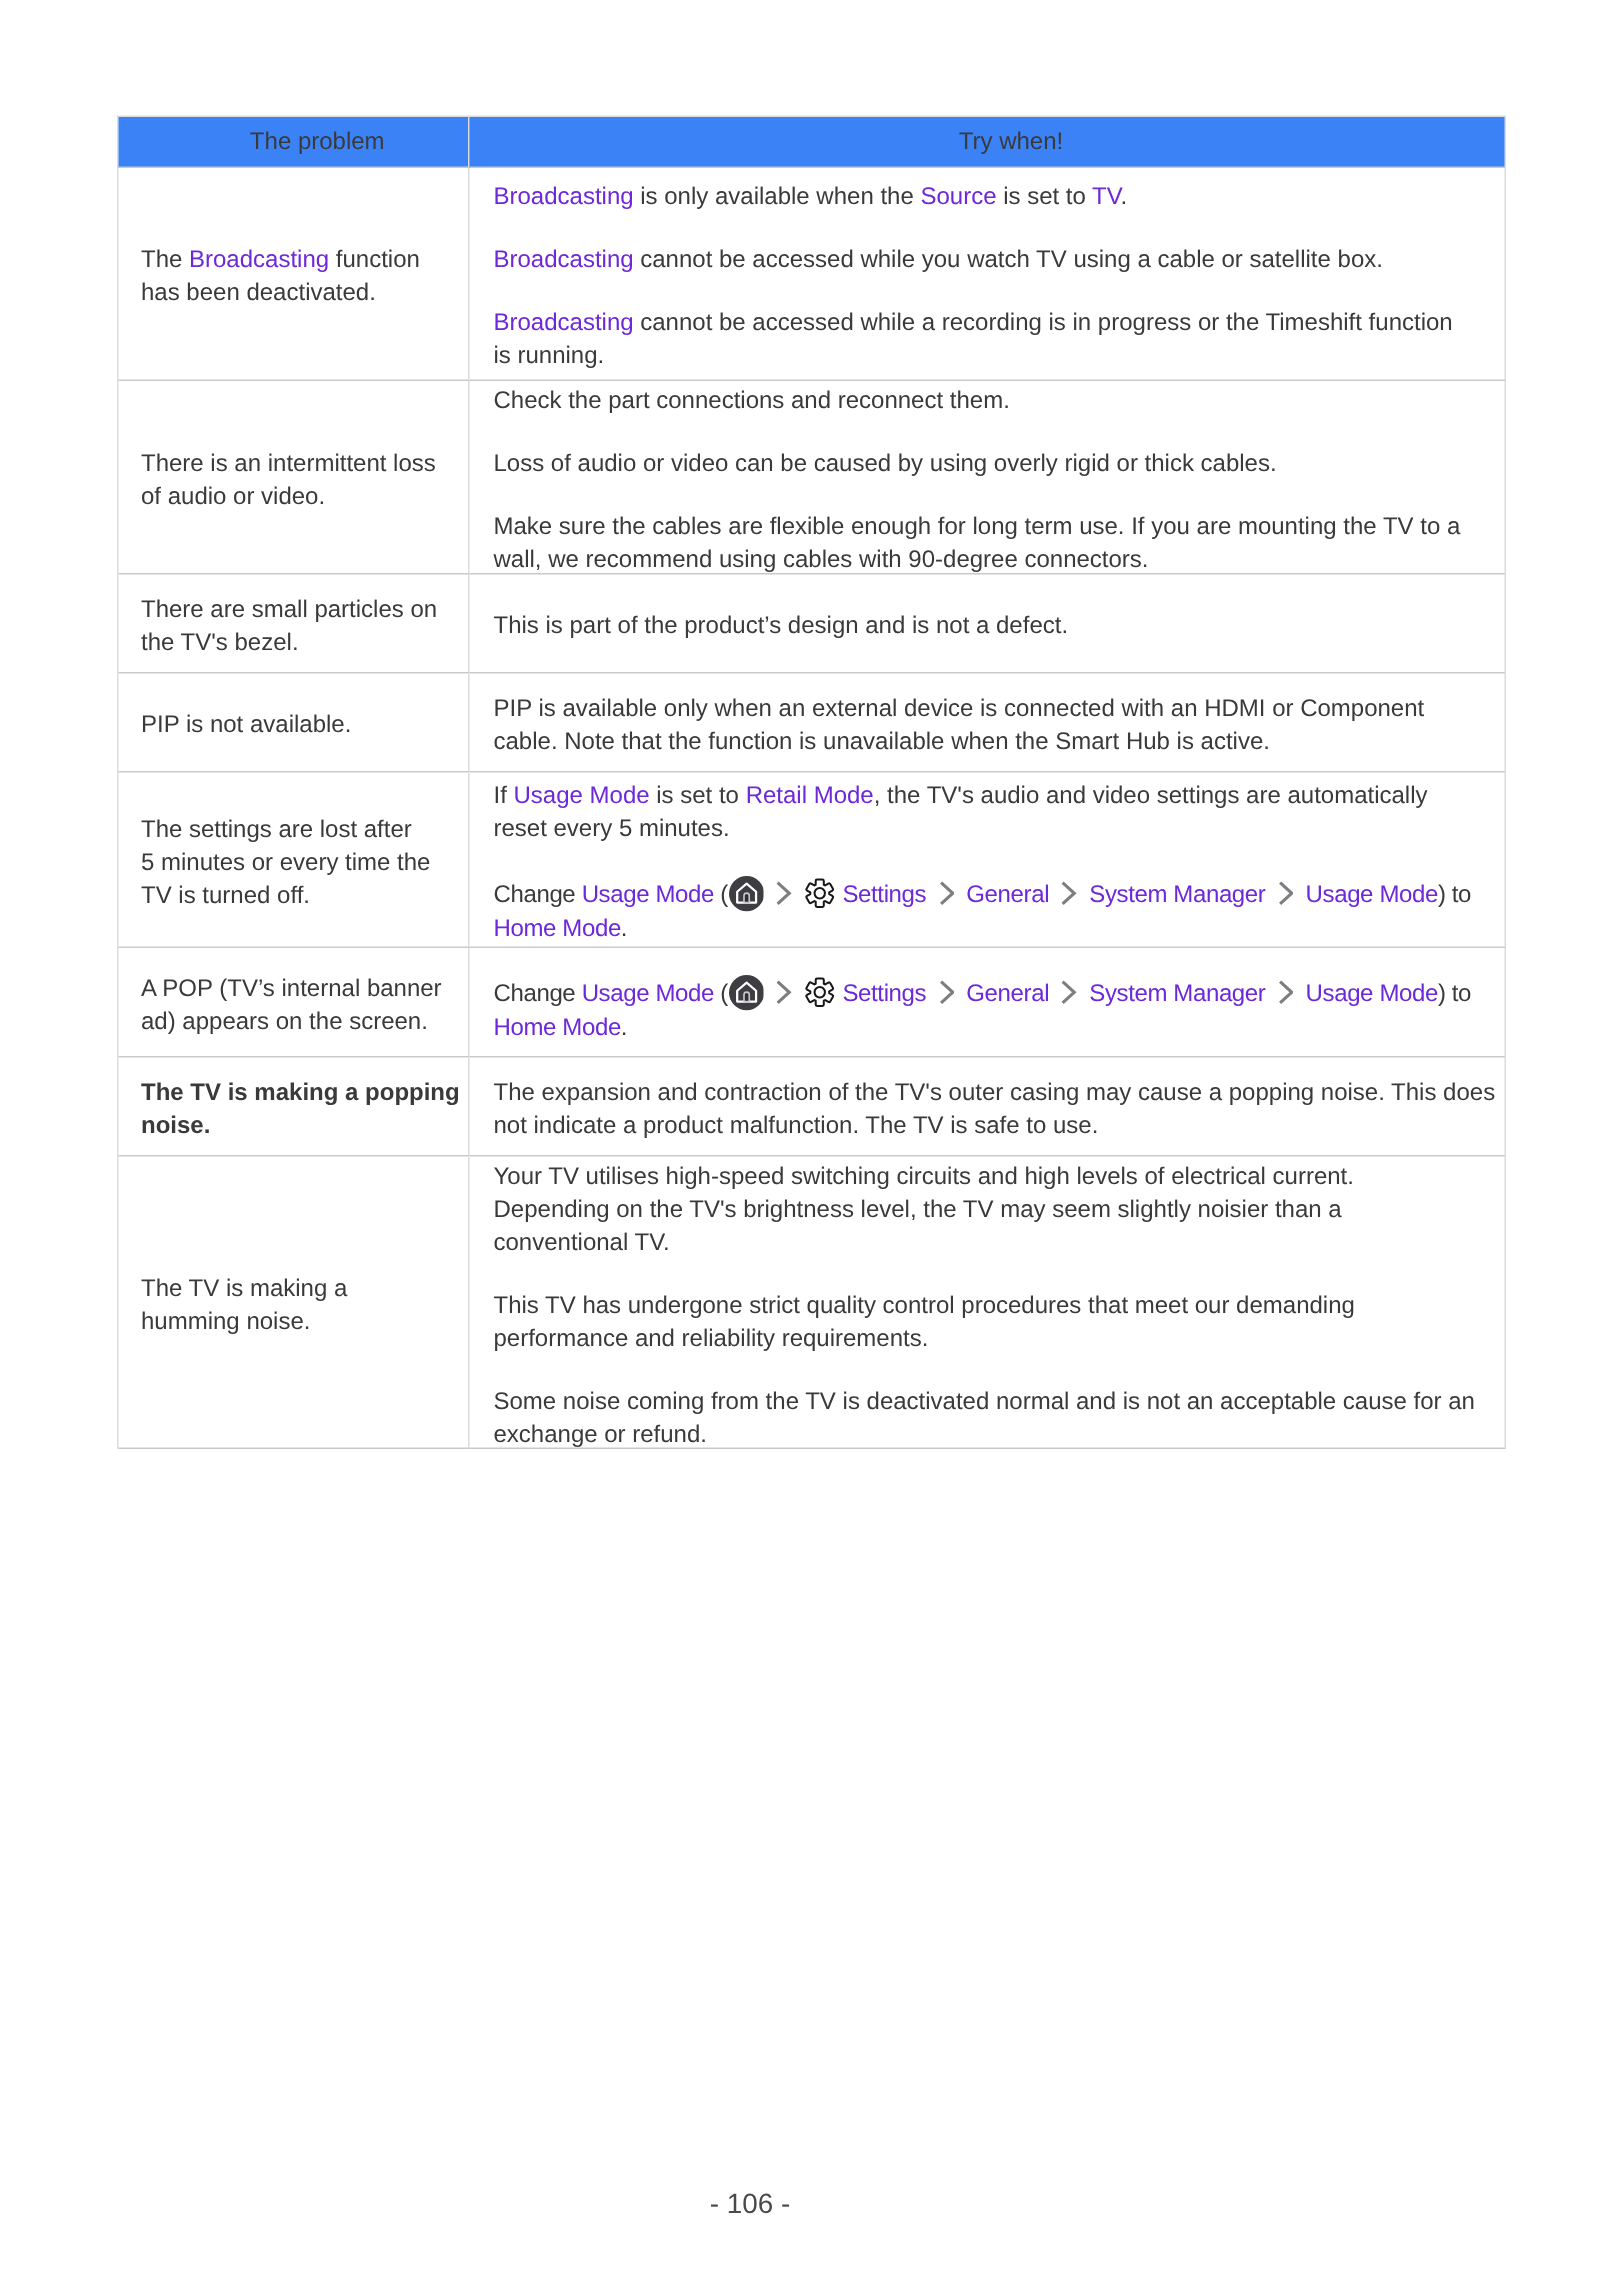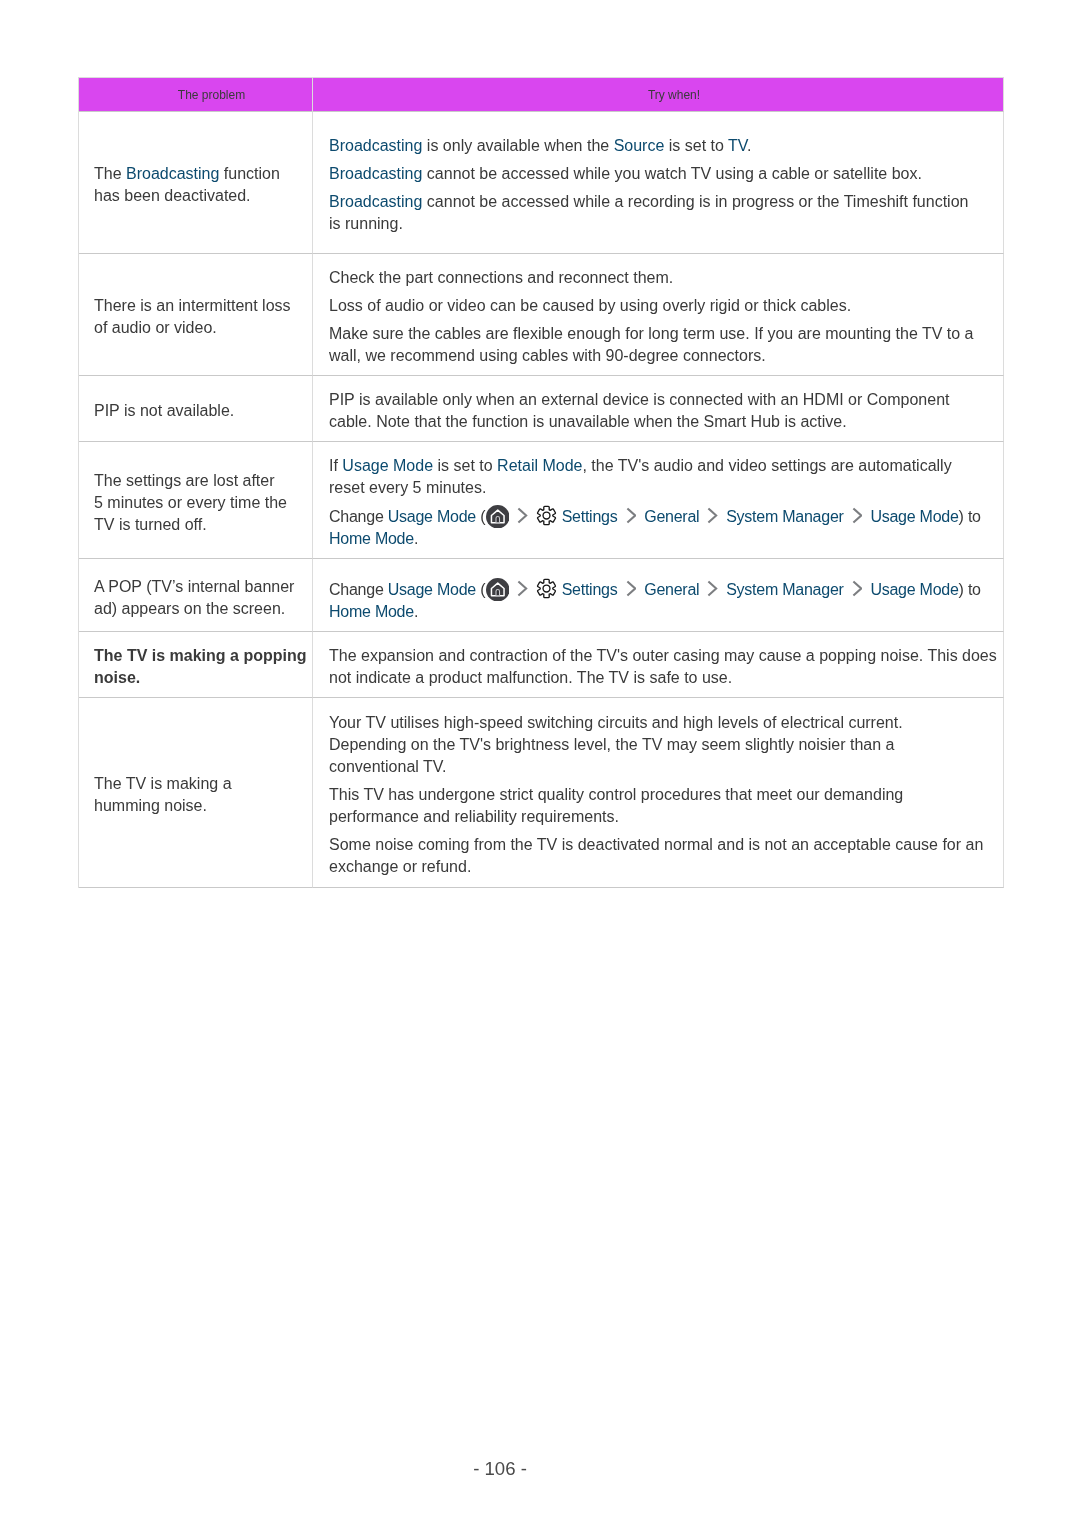--- a/index.html
+++ b/index.html
@@ -16,34 +16,34 @@
     border-collapse:separate; border-spacing:0; table-layout:fixed;
     border-left:1px solid #dcdcdc; border-top:1px solid #dcdcdc;
   }
   table.troubleshoot td, table.troubleshoot th {
     box-sizing:border-box;
     border-right:1px solid #dcdcdc;
     border-bottom:1px solid #c9c9c9;
     padding:0; margin:0;
   }
   table.troubleshoot th {
-    background:#d946ef; height:34px; font-weight:400;
-    font-size:12px; line-height:22px; color:#3a3a3a; text-align:center;
+    background:#3b82f6; height:34px; font-weight:400;
+    font-size:16px; line-height:22px; color:#3a3a3a; text-align:center;
     vertical-align:middle;
     padding-left:32px;
   }
   table.troubleshoot td { vertical-align:middle; }
   .cellbox { font-size:16px; line-height:22px; color:#3a3a3a; position:relative; top:2.5px; }
   tr.row-nav-only td.col-answer .cellbox { top:5.5px; }
   .col-problem .cellbox { padding:0 8px 0 15px; }
   .col-answer  .cellbox { padding:0 10px 0 16px; }
   .para { margin:0; white-space:pre; }
   .para-nav { letter-spacing:-0.25px; }
-  .para + .para { margin-top:6px; }
-  .lnk { color:#0c4a6e; }
+  .para + .para { margin-top:20px; }
+  .lnk { color:#6d28d9; }
   .icon { display:inline-block; }
   .icon svg { display:block; }
   .icon-home { vertical-align:-6.2px; margin:0 0 0 0.5px; }
   .icon-gear { vertical-align:-4.2px; margin:0 4.6px 0 0; }
   .chev { display:inline-block; vertical-align:-2.4px; margin:0 8.1px 0 8.1px; }
   .chev svg { display:block; }
   .pagenum {
     position:absolute; left:0; top:1458px; width:1000px;
     text-align:center; font-size:18.6px; line-height:22px; color:#4a4a4a;
   }
@@ -93,20 +93,33 @@
               <p class="para"><span>Check the part connections and reconnect them.</span></p>
               <p class="para"><span>Loss of audio or video can be caused by using overly rigid or thick cables.</span></p>
               <p class="para"><span>Make sure the cables are flexible enough for long term use. If you are mounting the TV to a
 wall, we recommend using cables with 90-degree connectors.</span></p>
             </div>
           </td>
         </tr>
         <tr>
           <td class="col-problem" style="height: 66px;">
             <div class="cellbox">
+              <p class="para"><span>There are small particles on
+the TV's bezel.</span></p>
+            </div>
+          </td>
+          <td class="col-answer">
+            <div class="cellbox">
+              <p class="para"><span>This is part of the product’s design and is not a defect.</span></p>
+            </div>
+          </td>
+        </tr>
+        <tr>
+          <td class="col-problem" style="height: 66px;">
+            <div class="cellbox">
               <p class="para"><span>PIP is not available.</span></p>
             </div>
           </td>
           <td class="col-answer">
             <div class="cellbox">
               <p class="para"><span>PIP is available only when an external device is connected with an HDMI or Component
 cable. Note that the function is unavailable when the Smart Hub is active.</span></p>
             </div>
           </td>
         </tr>

